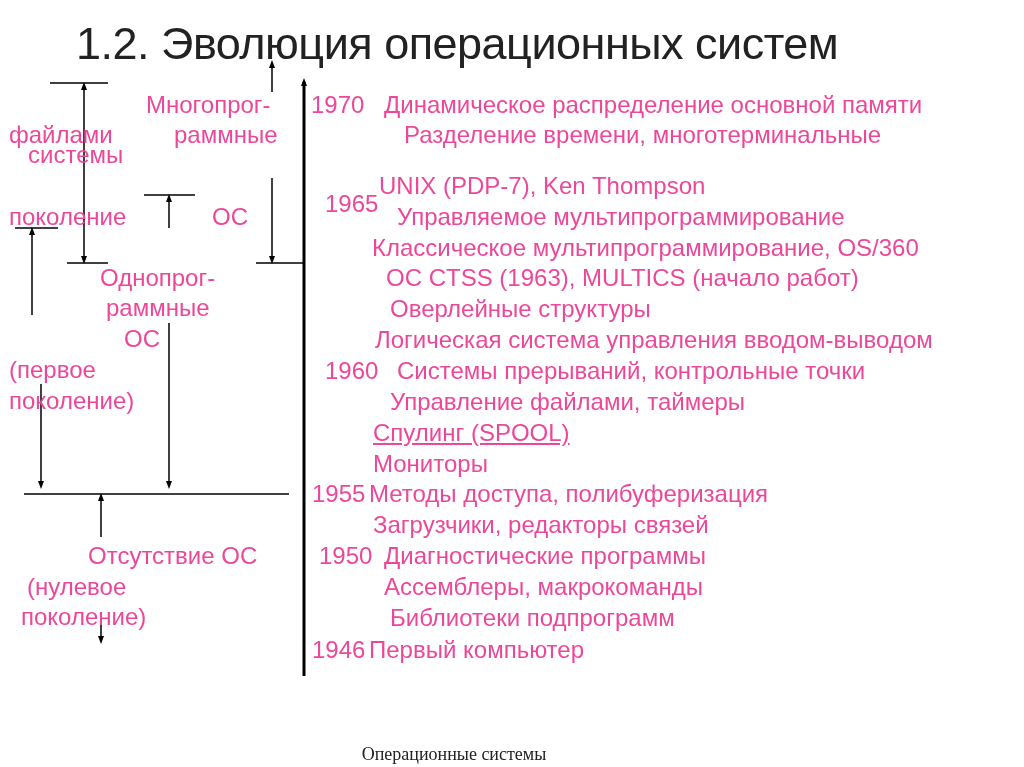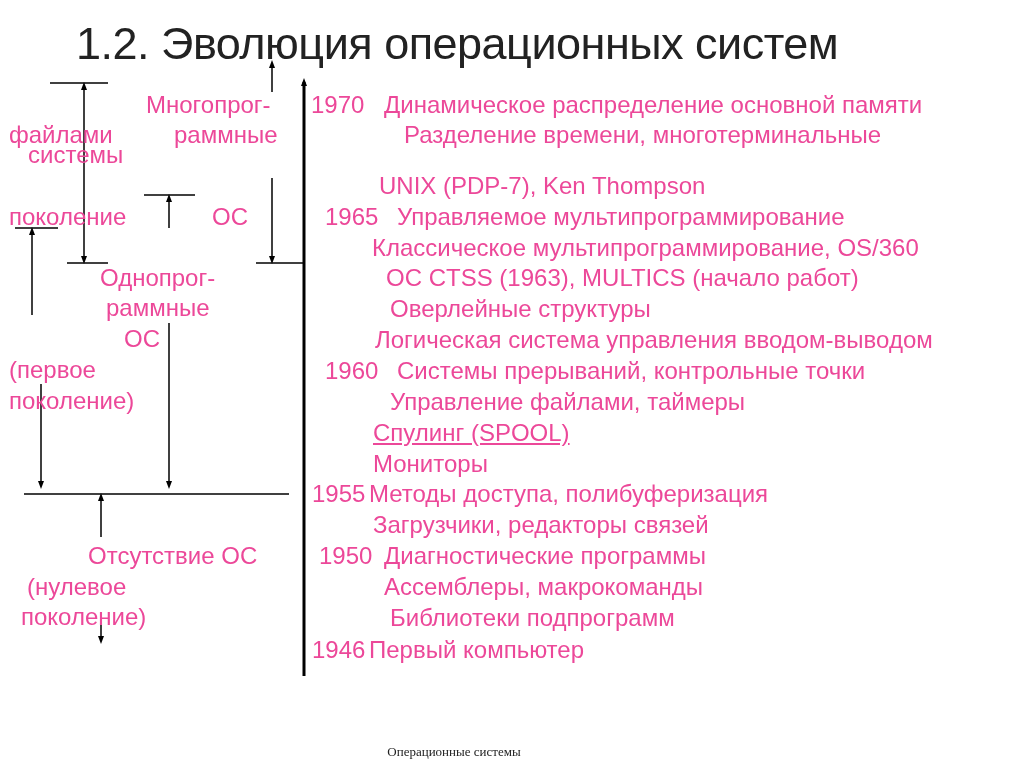--- a/index.html
+++ b/index.html
@@ -2,21 +2,21 @@
 <html><head>
 <meta charset="utf-8">
 <style>
   html, body { margin: 0; padding: 0; background: #ffffff; }
   body { width: 1024px; height: 767px; position: relative; overflow: hidden;
          font-family: "Liberation Sans", "DejaVu Sans", sans-serif; color: #404040; }
   .title { position: absolute; left: 76px; top: 18px; font-size: 45px; color: #222;
            font-family: "Liberation Sans", sans-serif; letter-spacing: -0.5px; white-space: nowrap; }
   .t { position: absolute; font-size: 24px; line-height: 24px; white-space: nowrap; color: #ec4899; }
   .footer { position: absolute; left: 0; width: 908px; top: 744px; text-align: center;
-            font-family: "Liberation Serif", serif; font-size: 13px; color: #222; }
+            font-family: "Liberation Serif", serif; font-size: 18px; color: #222; }
   svg.lines { position: absolute; left: 0; top: 0; width: 1024px; height: 767px; pointer-events: none; }
 </style>
 </head>
 <body>
 
 <div class="title">1.2. Эволюция операционных систем</div>
 
 <svg class="lines" viewBox="0 0 1024 767">
   <defs>
     <marker id="ah" markerWidth="8" markerHeight="8" refX="4" refY="4" orient="auto" markerUnits="userSpaceOnUse">
@@ -62,21 +62,21 @@
 <div class="t" style="left:9px; top:389px;">поколение)</div>
 
 <div class="t" style="left:88px; top:544px;">Отсутствие ОС</div>
 <div class="t" style="left:27px; top:575px;">(нулевое</div>
 <div class="t" style="left:21px; top:605px;">поколение)</div>
 
 <div class="t" style="left:311px; top:93px;">1970</div>
 <div class="t" style="left:384px; top:93px;">Динамическое распределение основной памяти</div>
 <div class="t" style="left:404px; top:123px;">Разделение времени, многотерминальные</div>
 <div class="t" style="left:379px; top:174px;">UNIX (PDP-7), Ken Thompson</div>
-<div class="t" style="left:325px; top:205px;">1965</div>
+<div class="t" style="left:325px; top:192px;">1965</div>
 <div class="t" style="left:397px; top:205px;">Управляемое мультипрограммирование</div>
 <div class="t" style="left:372px; top:236px;">Классическое мультипрограммирование, OS/360</div>
 <div class="t" style="left:386px; top:266px;">ОС CTSS (1963), MULTICS (начало работ)</div>
 <div class="t" style="left:390px; top:297px;">Оверлейные структуры</div>
 <div class="t" style="left:375px; top:328px;">Логическая система управления вводом-выводом</div>
 <div class="t" style="left:325px; top:359px;">1960</div>
 <div class="t" style="left:397px; top:359px;">Системы прерываний, контрольные точки</div>
 <div class="t" style="left:390px; top:390px;">Управление файлами, таймеры</div>
 <div class="t" style="left:373px; top:421px;text-decoration:underline;">Спулинг (SPOOL)</div>
 <div class="t" style="left:373px; top:452px;">Мониторы</div>

